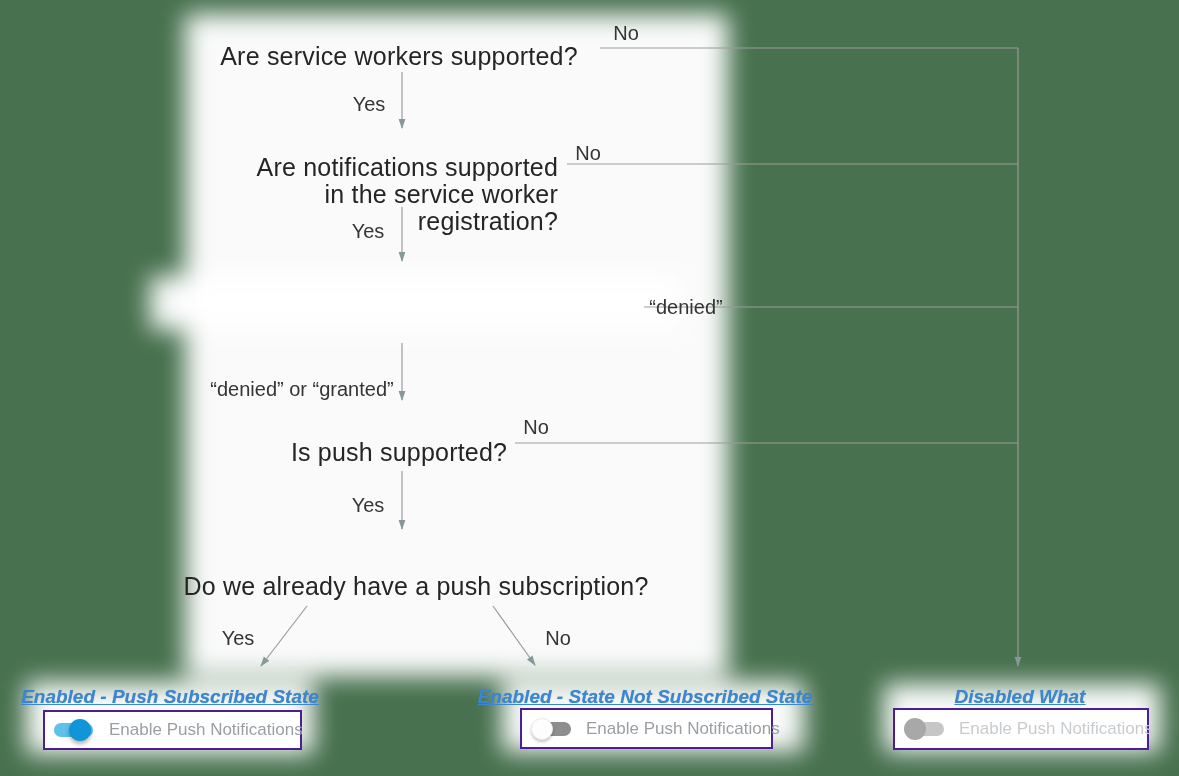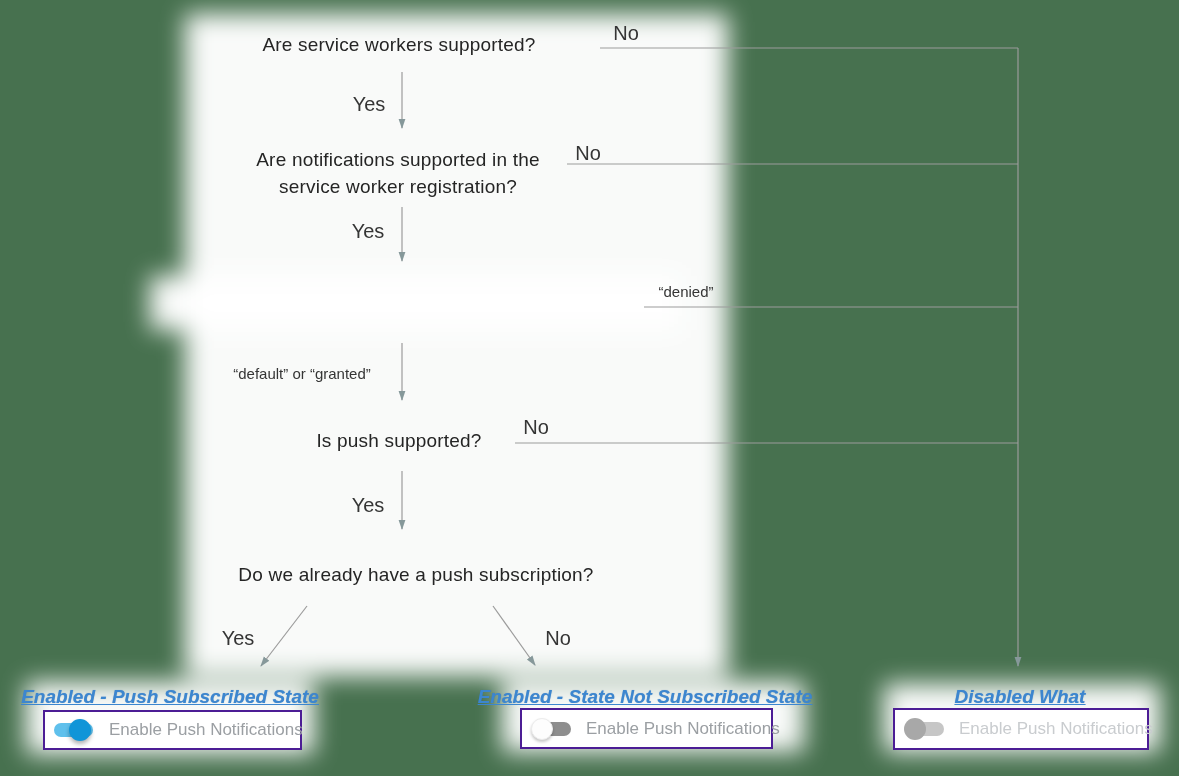--- a/index.html
+++ b/index.html
@@ -16,30 +16,30 @@
   .halo.main{left:185px;top:14px;width:543px;height:662px;}
   .halo.q3row{left:150px;top:276px;width:530px;height:54px;}
   .halo.bl{left:26px;top:682px;width:288px;height:72px;}
   .halo.bm{left:502px;top:682px;width:302px;height:70px;}
   .halo.br{left:884px;top:684px;width:276px;height:68px;}
 
   svg.connectors{position:absolute;left:0;top:0;}
 
   .q{
     position:absolute;transform:translateX(-50%);
-    font-size:19px;color:#252525;letter-spacing:.2px;
-    text-align:center;white-space:nowrap;
+    font-size:25px;color:#252525;letter-spacing:.2px;
+    text-align:right;white-space:nowrap;margin-top:8px;
   }
   .q.wrap{white-space:normal;width:320px;line-height:27px;}
 
   .lbl{
     position:absolute;transform:translate(-50%,-50%);
     font-size:20px;color:#353535;white-space:nowrap;
   }
-  .lbl.small{font-size:15px;}
+  .lbl.small{font-size:20px;margin-top:16px;}
 
   .state-title{
     position:absolute;transform:translateX(-50%);
     font-size:19px;font-style:italic;font-weight:700;
     color:#3c86cf;white-space:nowrap;
     text-shadow:0 0 1px rgba(31,95,168,.45);
     text-decoration:underline;
   }
 
   .card{
@@ -95,21 +95,21 @@
 
   <div class="q" style="left:399px;top:34px;">Are service workers supported?</div>
   <div class="q wrap" style="left:398px;top:146px;">Are notifications supported in the service worker registration?</div>
   <div class="q" style="left:399px;top:430px;">Is push supported?</div>
   <div class="q" style="left:416px;top:564px;">Do we already have a push subscription?</div>
 
   <div class="lbl" style="left:369px;top:104px;">Yes</div>
   <div class="lbl" style="left:626px;top:33px;">No</div>
   <div class="lbl" style="left:368px;top:231px;">Yes</div>
   <div class="lbl" style="left:588px;top:153px;">No</div>
-  <div class="lbl small" style="left:302px;top:373px;">“default” or “granted”</div>
+  <div class="lbl small" style="left:302px;top:373px;">“denied” or “granted”</div>
   <div class="lbl small" style="left:686px;top:291px;">“denied”</div>
   <div class="lbl" style="left:368px;top:505px;">Yes</div>
   <div class="lbl" style="left:536px;top:427px;">No</div>
   <div class="lbl" style="left:238px;top:638px;">Yes</div>
   <div class="lbl" style="left:558px;top:638px;">No</div>
 
   <div class="state-title" style="left:170px;top:686px;">Enabled - Push Subscribed State</div>
   <div class="card" style="left:43px;top:710px;width:259px;height:40px;">
     <div class="toggle on">
       <div class="track"></div>

